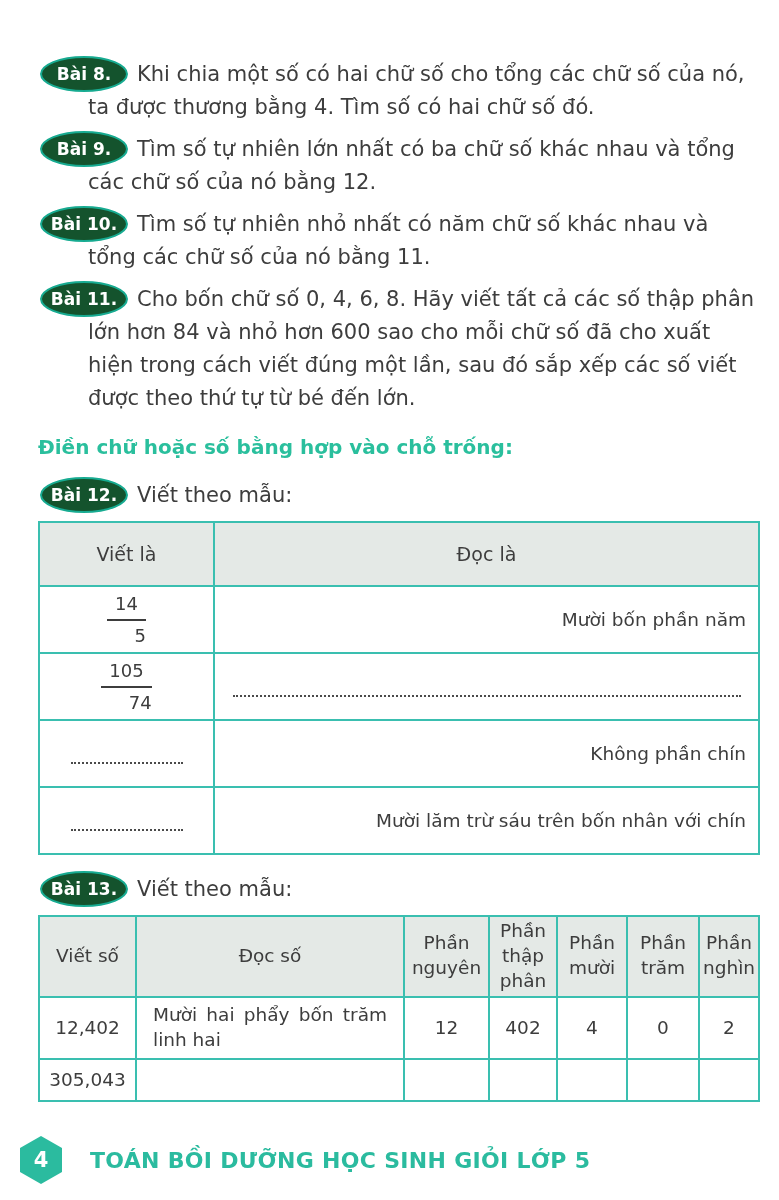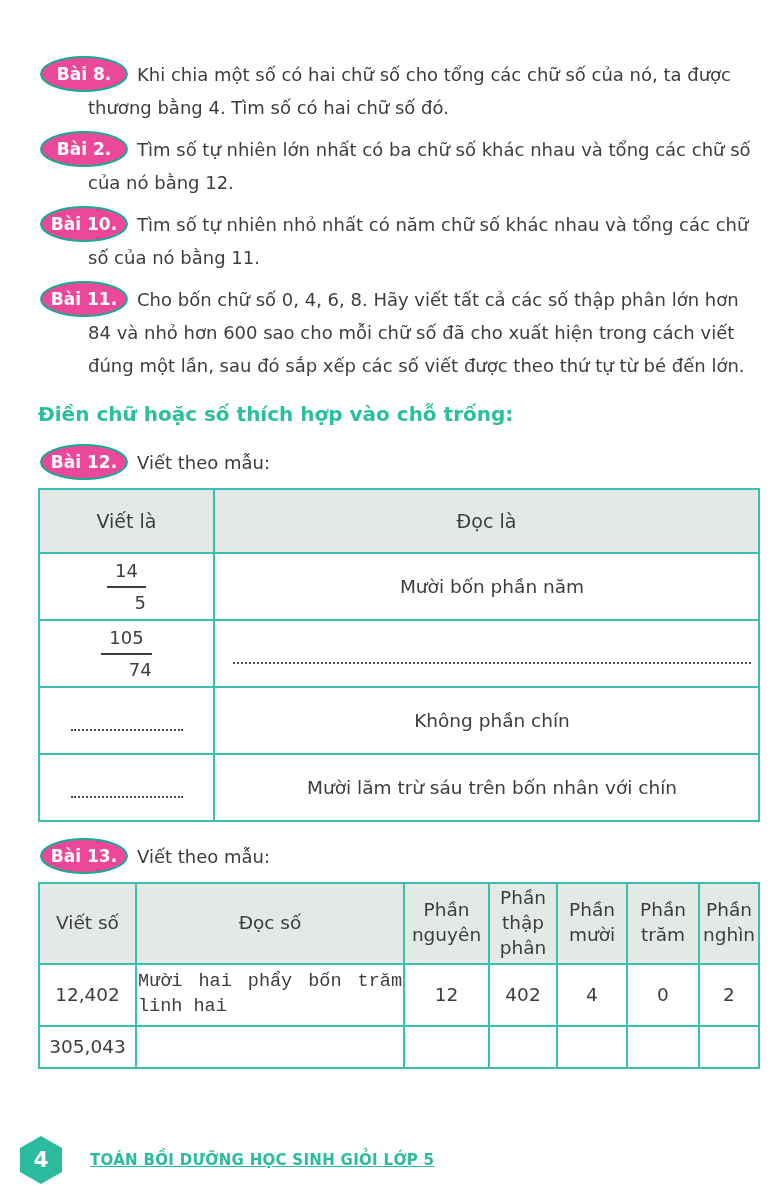--- a/index.html
+++ b/index.html
@@ -14,30 +14,30 @@
   }
   .content { padding: 58px 0 0 0; }
 
   
   .exercise {
     position: relative;
     margin: 0 22px 9px 88px;
   }
   .ex-text {
     margin: 0;
-    font-size: 18px;
+    font-size: 21px;
     line-height: 33px;
     text-indent: 49px;
     color: #3d3d3d;
   }
   .badge {
     position: absolute;
     left: -48px; top: -2px;
     width: 88px; height: 36px;
-    background: #ec4899;
+    background: #14532d;
     border: 2px solid #17ab91;
     border-radius: 50%;
     display: flex; align-items: center; justify-content: center;
   }
   .badge-label {
     color: #ffffff;
     font-weight: bold;
     font-size: 17px;
     white-space: nowrap;
   }
@@ -65,99 +65,98 @@
     color: #3d3d3d;
     padding: 20px;
   }
 
   
   .t1 col.c1 { width: 175px; }
   .t1 col.c2 { width: 545px; }
   .t1 th { height: 38px; }
   .t1 td { height: 67px; font-size: 18.5px; }
   .t1 td.write { text-align: center; vertical-align: middle; }
-  .t1 td.read  { text-align: center; padding: 4px 2px 4px 13px; vertical-align: middle; }
+  .t1 td.read  { text-align: right; padding: 4px 12px 4px 13px; vertical-align: middle; }
   .frac { display: inline-block; text-align: right; font-size: 18px; line-height: 1.3; vertical-align: middle; }
   .frac .num { display: block; border-bottom: 2px solid #3d3d3d; padding: 0 8px 3px; }
   .frac .den { display: block; padding-top: 3px; }
   .dotted { display: block; height: 12px; border-bottom: 2.5px dotted #4a4a4a; }
   .dotted-full  { width: 98%; margin: 8px auto 0; }
   .dotted-short { width: 112px; margin: 8px auto 0; }
 
   
   .t2 col.d1 { width: 97px; }
   .t2 col.d2 { width: 268px; }
   .t2 col.d3 { width: 85px; }
   .t2 col.d4 { width: 68px; }
   .t2 col.d5 { width: 70px; }
   .t2 col.d6 { width: 72px; }
   .t2 col.d7 { width: 60px; }
   .t2 th { height: 78px; font-size: 18.5px; line-height: 1.35; padding: 2px; }
   .t2 td { font-size: 18.5px; text-align: center; vertical-align: middle; padding: 4px 6px; }
   .t2 tr.r1 td { height: 62px; }
   .t2 tr.r2 td { height: 42px; }
-  .t2 td.desc { text-align: justify; padding: 4px 1px; line-height: 1.35; font-family: Liberation Mono, monospace; }
+  .t2 td.desc { text-align: justify; padding: 4px 16px; line-height: 1.35; }
 
   
   .footer {
     position: absolute;
     left: 20px; bottom: 16px;
     display: flex; align-items: center;
   }
   .hex {
     width: 42px; height: 48px;
     background: #2bbb9f;
     clip-path: polygon(50% 0, 100% 25%, 100% 75%, 50% 100%, 0 75%, 0 25%);
     display: flex; align-items: center; justify-content: center;
     color: #ffffff; font-weight: bold; font-size: 21px;
   }
   .book-title {
     margin-left: 28px;
     color: #2bbb9f;
     font-weight: bold;
-    font-size: 15px;
+    font-size: 22px;
     letter-spacing: 0.3px;
-    text-decoration: underline;
   }
 </style>
 </head>
 <body>
 
 <div class="page">
   <div class="content">
 
     <div class="exercise">
       <span class="badge">
         <span class="badge-label">Bài 8.</span>
       </span>
       <p class="ex-text">Khi chia một số có hai chữ số cho tổng các chữ số của nó, ta được thương bằng 4. Tìm số có hai chữ số đó.</p>
     </div>
 
     <div class="exercise">
       <span class="badge">
-        <span class="badge-label">Bài 2.</span>
+        <span class="badge-label">Bài 9.</span>
       </span>
       <p class="ex-text">Tìm số tự nhiên lớn nhất có ba chữ số khác nhau và tổng các chữ số của nó bằng 12.</p>
     </div>
 
     <div class="exercise">
       <span class="badge">
         <span class="badge-label">Bài 10.</span>
       </span>
       <p class="ex-text">Tìm số tự nhiên nhỏ nhất có năm chữ số khác nhau và tổng các chữ số của nó bằng 11.</p>
     </div>
 
     <div class="exercise">
       <span class="badge">
         <span class="badge-label">Bài 11.</span>
       </span>
       <p class="ex-text">Cho bốn chữ số 0, 4, 6, 8. Hãy viết tất cả các số thập phân lớn hơn 84 và nhỏ hơn 600 sao cho mỗi chữ số đã cho xuất hiện trong cách viết đúng một lần, sau đó sắp xếp các số viết được theo thứ tự từ bé đến lớn.</p>
     </div>
 
-    <h2 class="section-heading">Điền chữ hoặc số thích hợp vào chỗ trống:</h2>
+    <h2 class="section-heading">Điền chữ hoặc số bằng hợp vào chỗ trống:</h2>
 
     <div class="exercise">
       <span class="badge">
         <span class="badge-label">Bài 12.</span>
       </span>
       <p class="ex-text">Viết theo mẫu:</p>
     </div>
 
     <table class="t1">
       <colgroup>

